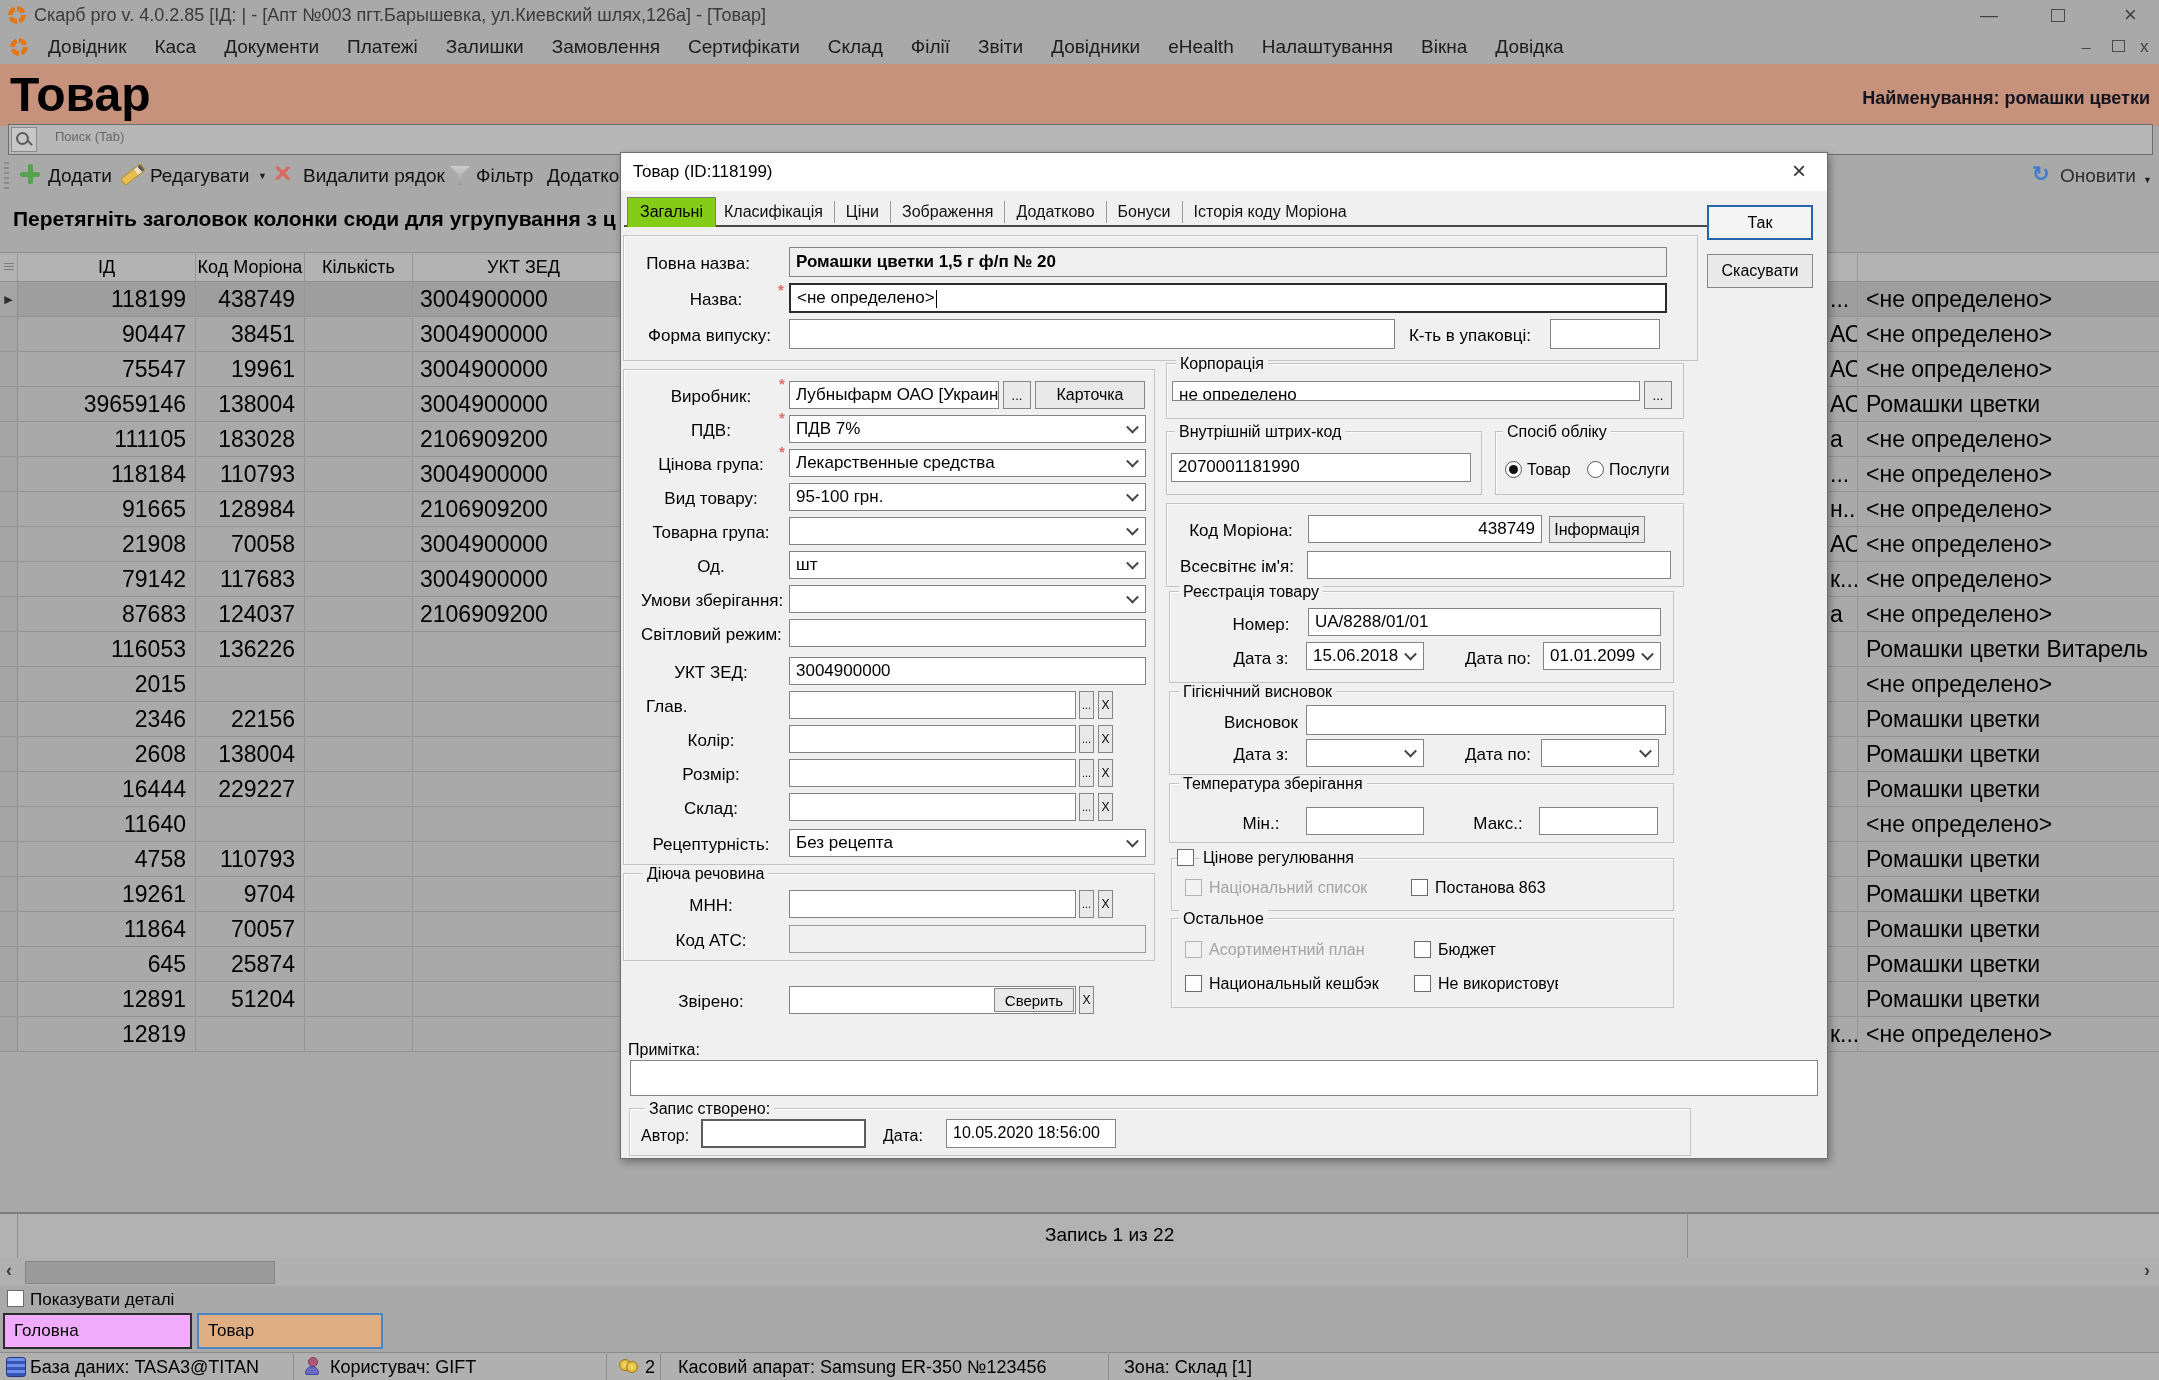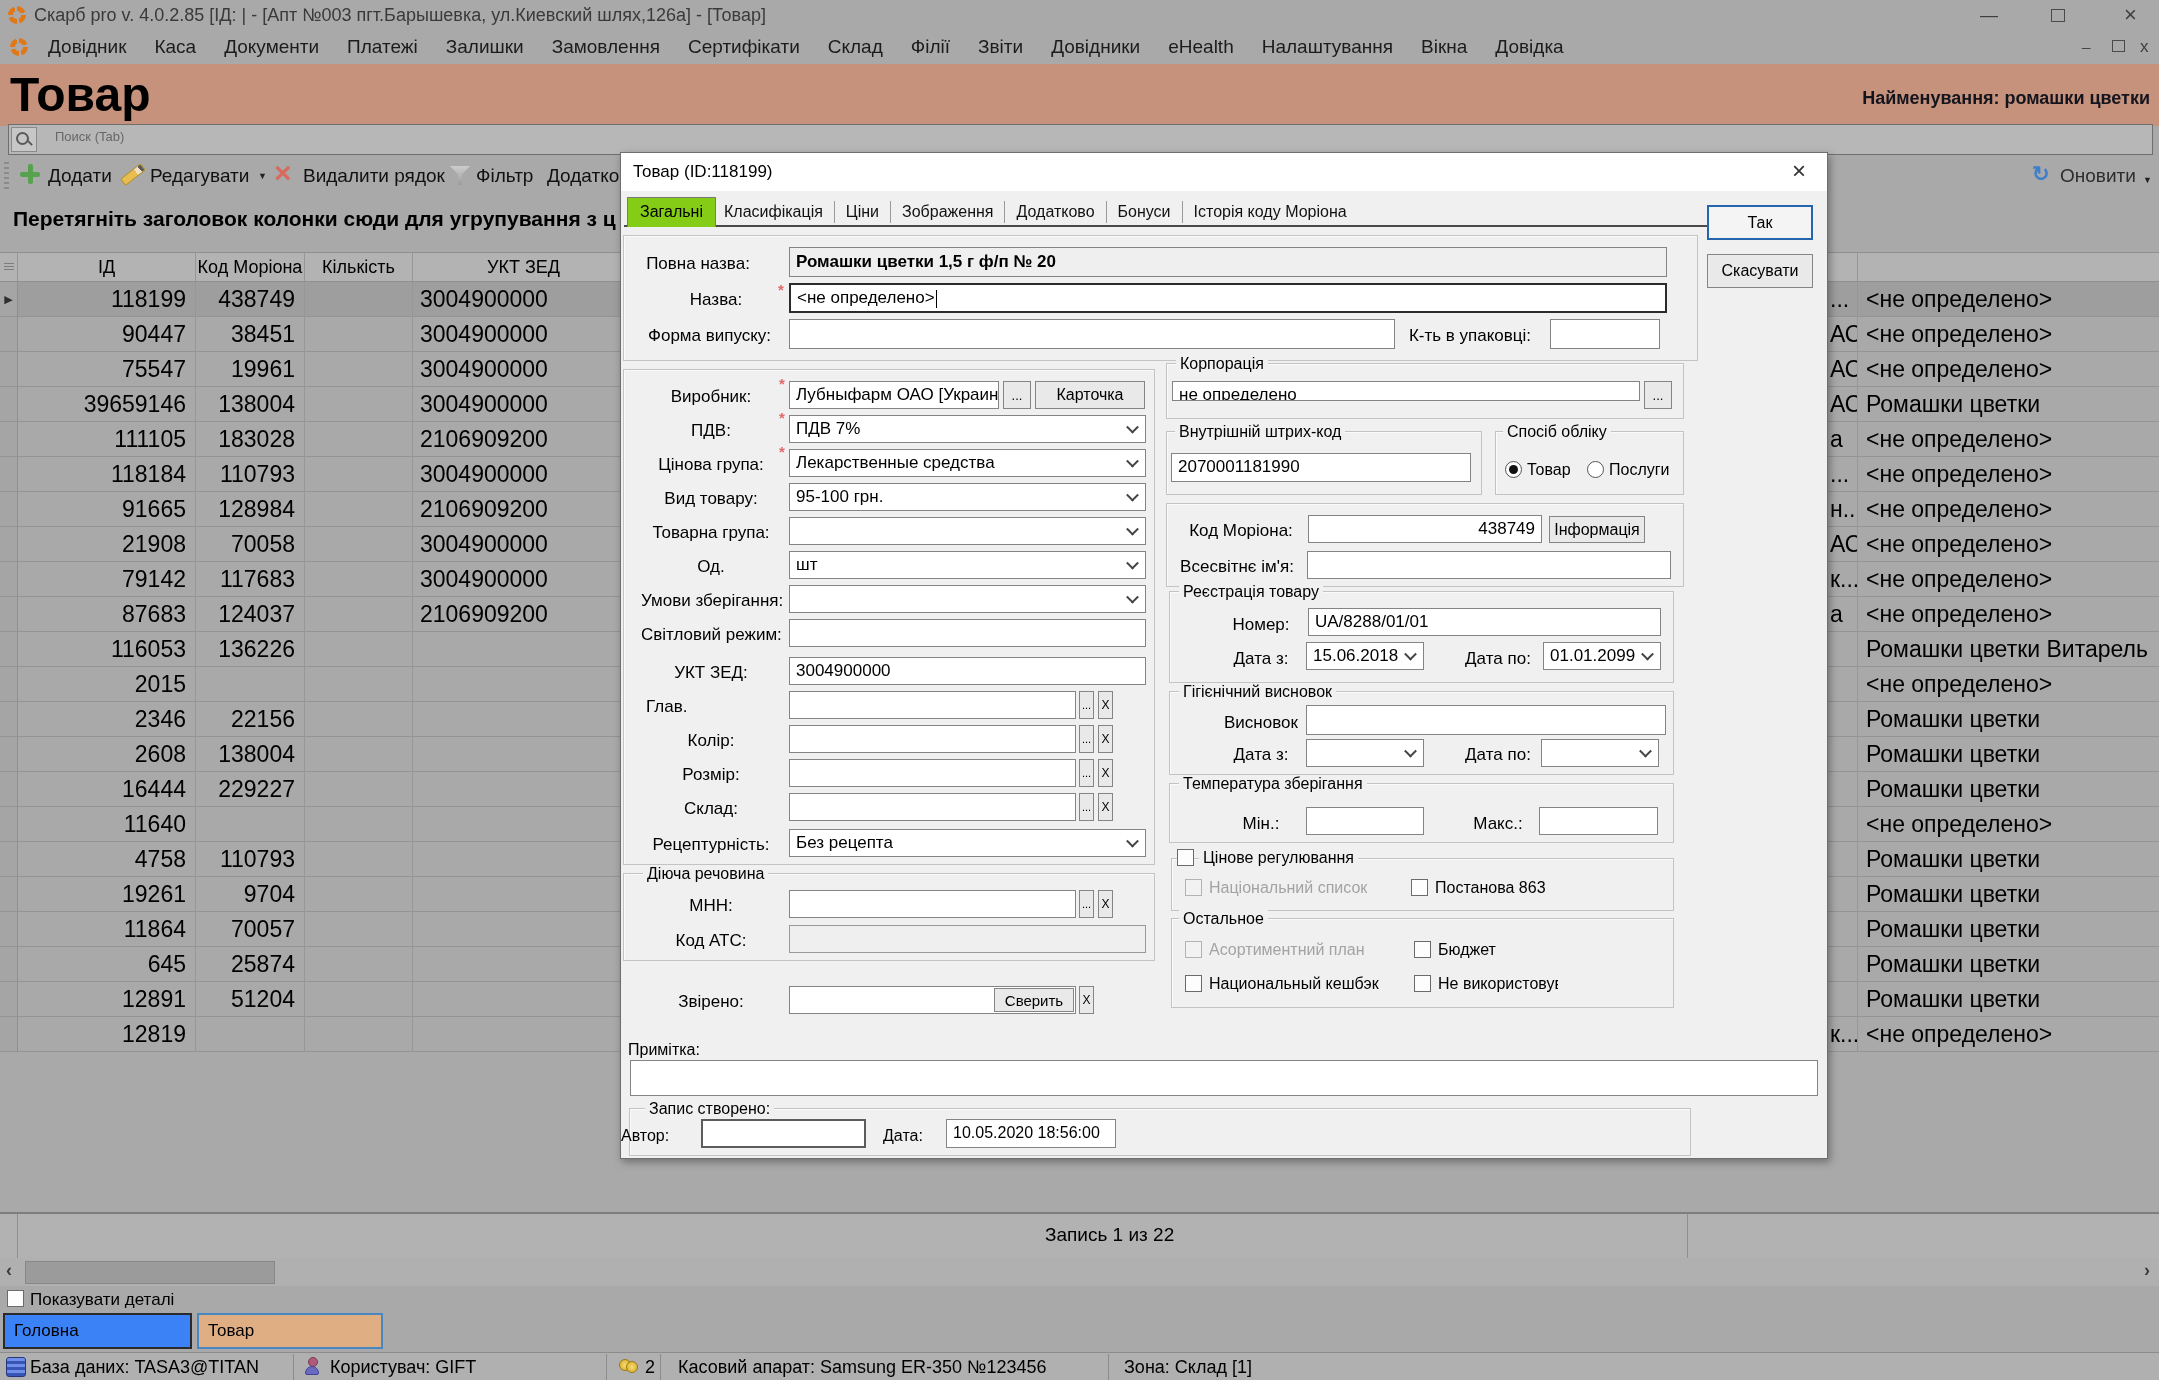--- a/index.html
+++ b/index.html
@@ -59,21 +59,21 @@
   #hscroll{left:0;top:1258px;width:2159px;height:28px;background:#b0b0b0}
   #hthumb{left:25px;top:3px;width:248px;height:21px;background:#9b9b9b;border:1px solid #878787}
   .scroll-arrow{position:absolute;top:2px;font-size:18px;font-weight:bold;color:#3c3c3c}
   #detailsrow{left:0;top:1287px;width:2159px;height:26px}
   .cb{position:absolute;width:17px;height:17px;background:#fdfdfd;border:1px solid #6b6b6b;box-sizing:border-box}
   .cb.dis{border-color:#b3b3b3;background:#f2f2f2}
   .cblbl{position:absolute;font-size:16px;white-space:nowrap}
   .cblbl.dis{color:#a3a3a3}
   #wintabs{left:0;top:1313px;width:2159px;height:38px}
   .wintab{position:absolute;top:0;height:36px;box-sizing:border-box;font-size:17px;line-height:32px;padding-left:9px}
-  #tab-home{left:3px;width:189px;background:#3b82f6;border:2px solid #2b2b2b}
+  #tab-home{left:3px;width:189px;background:#f0abfc;border:2px solid #2b2b2b}
   #tab-tovar{left:197px;width:186px;background:#e0ae83;border:2px solid #4887c2}
   #statusbar{left:0;top:1352px;width:2159px;height:28px;background:#b0b0b0;border-top:1px solid #8c8c8c;box-sizing:border-box}
   .status-text{position:absolute;top:4px;font-size:18px;white-space:nowrap}
   .status-sep{position:absolute;top:1px;width:1px;height:26px;background:#8c8c8c}
   .ic-db{left:6px;top:4px;width:18px;height:18px;border-radius:3px;border:1px solid #25367a;
          background:repeating-linear-gradient(#6f8fe8 0 3px,#3a55b8 3px 6px)}
   .ic-user{left:304px;top:4px;width:16px;height:18px}
   .ic-user::before{content:"";position:absolute;left:4px;top:0;width:8px;height:8px;border-radius:50%;background:#b05a7a;border:1px solid #7a3a5a}
   .ic-user::after{content:"";position:absolute;left:1px;top:9px;width:14px;height:9px;border-radius:7px 7px 2px 2px;background:#6a6ac0;border:1px solid #44449a;box-sizing:border-box}
   .ic-coins{left:619px;top:6px;width:20px;height:15px}
@@ -590,17 +590,17 @@
   <span class="cblbl" style="left:817px;top:788px">Бюджет</span>
   <span class="cb" style="left:564px;top:822px"></span>
   <span class="cblbl" style="left:588px;top:822px">Национальный кешбэк</span>
   <span class="cb" style="left:793px;top:822px"></span>
   <span class="cblbl" style="left:817px;top:822px;width:120px;overflow:hidden">Не використовув</span>
 
   <span class="dlbl" style="left:7px;top:888px;font-size:16px">Примітка:</span>
   <div class="dfield" style="left:9px;top:907px;width:1188px;height:36px"></div>
   <div class="panel" style="left:8px;top:955px;width:1062px;height:48px"></div>
   <span class="gcap" style="left:24px;top:947px">Запис створено:</span>
-  <span class="dlbl" style="left:0;top:974px;font-size:16px">Автор:</span>
+  <span class="dlbl" style="left:20px;top:974px;font-size:16px">Автор:</span>
   <div class="dfield" style="left:80px;top:966px;width:165px;height:29px;border:2px solid #5c5c5c"></div>
   <span class="dlbl" style="left:262px;top:974px;font-size:16px">Дата:</span>
   <div class="dfield" style="left:325px;top:966px;width:170px;height:29px;font-size:16px">10.05.2020 18:56:00</div>
 </div>
 
 </body></html>

